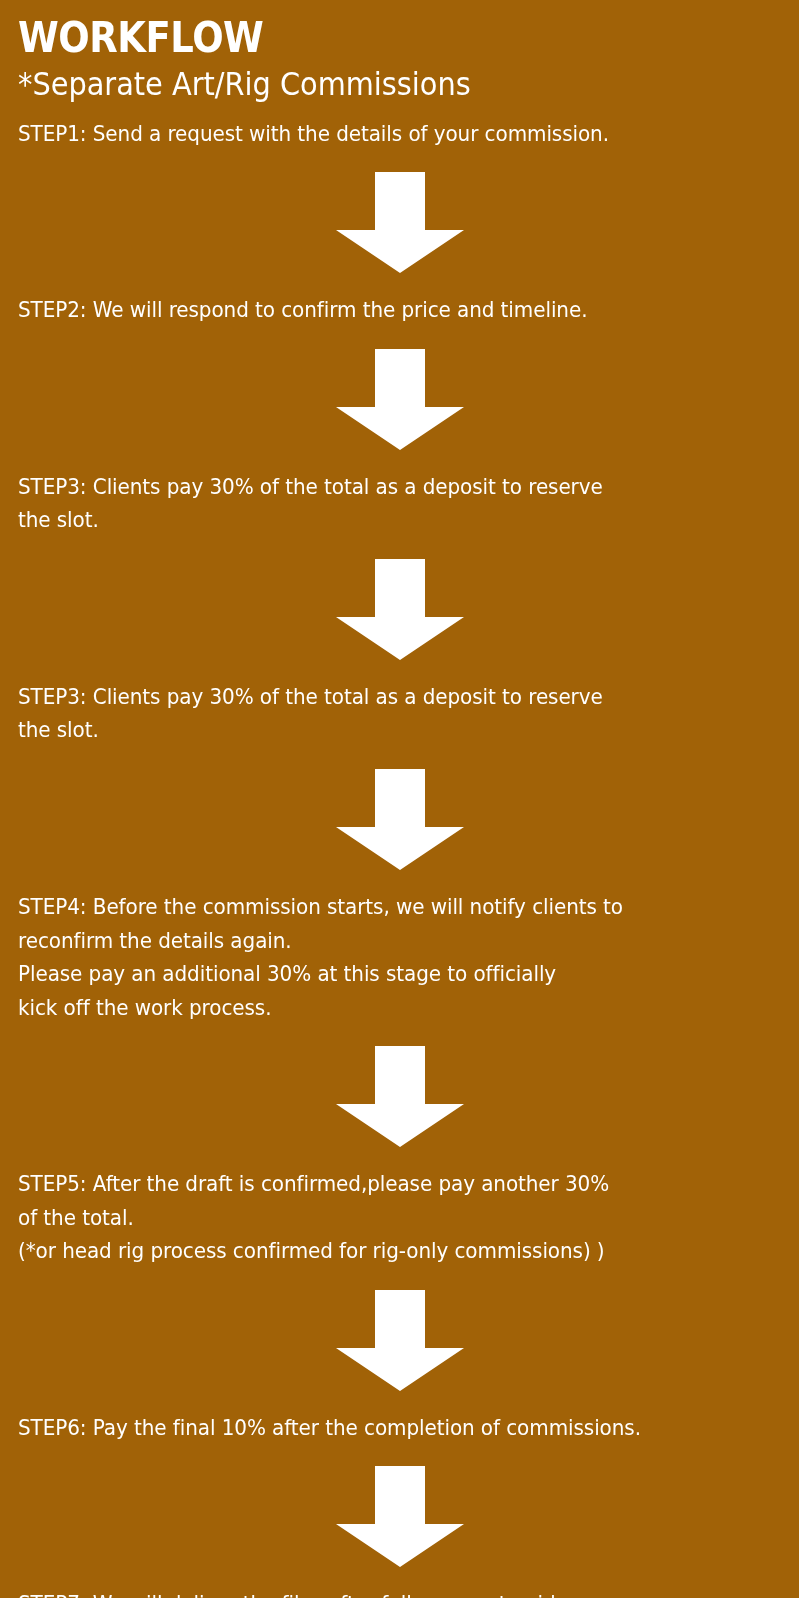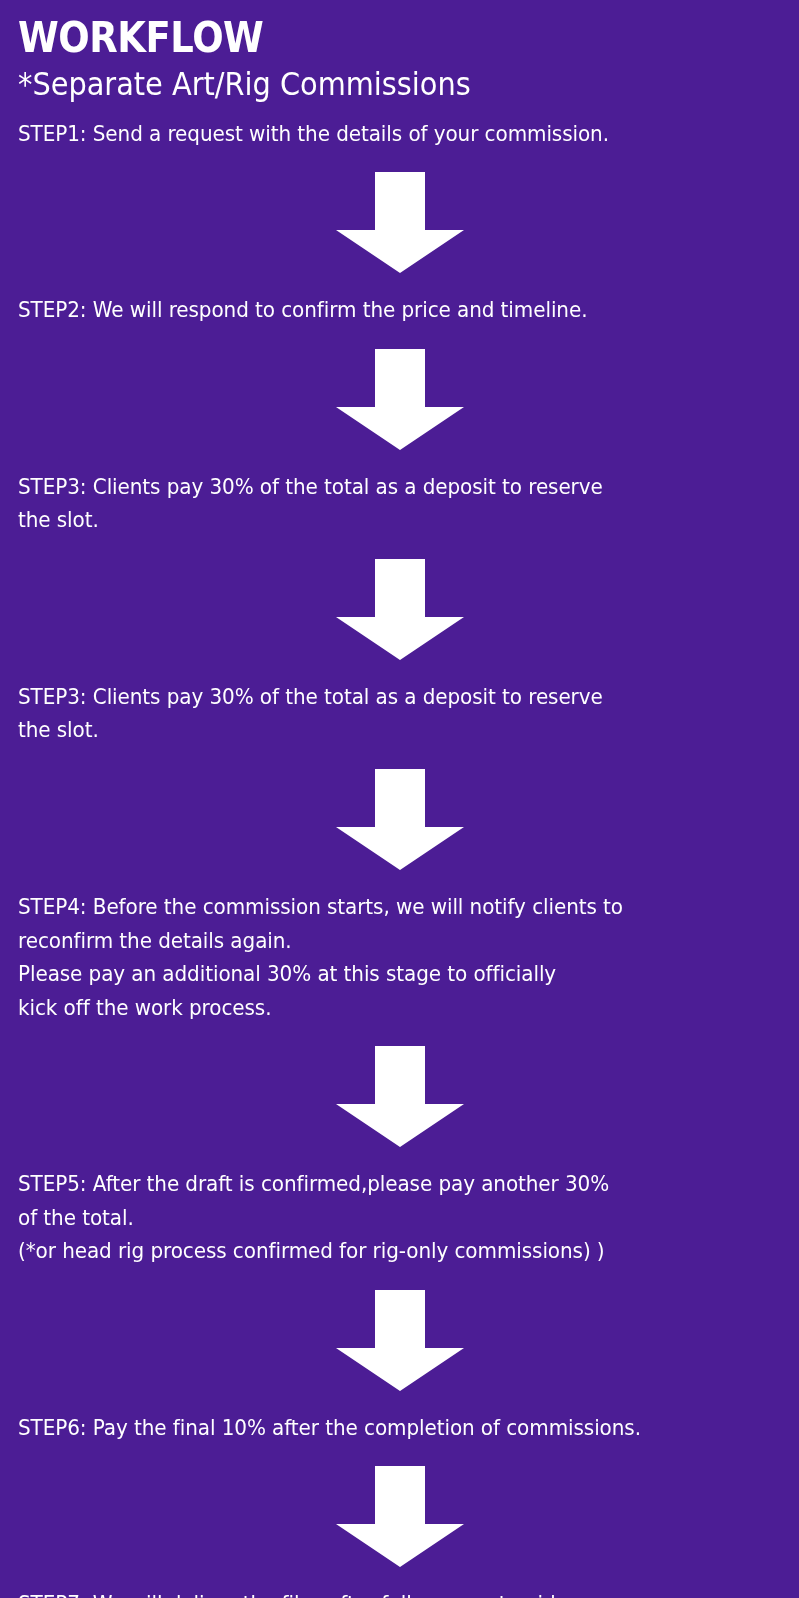--- a/index.html
+++ b/index.html
@@ -66,21 +66,21 @@
   .arrow-wrap svg {
     display: block;
   }
   
   .gap-a { height: 22px; }
   .gap-b { height: 20px; }
 </style>
 </head>
 <body style="background: rgb(41, 64, 110);">
 
-<div id="poster" style="background: #4c1d95;">
+<div id="poster" style="background: #a16207;">
   <div class="inner">
 
     <div class="title">WORKFLOW</div>
 
     <div class="subtitle">*Separate Art/Rig Commissions</div>
 
     <div class="steps">
 
       <div class="step-text">STEP1: Send a request with the details of your commission.</div>
       <div class="gap-a"></div>

